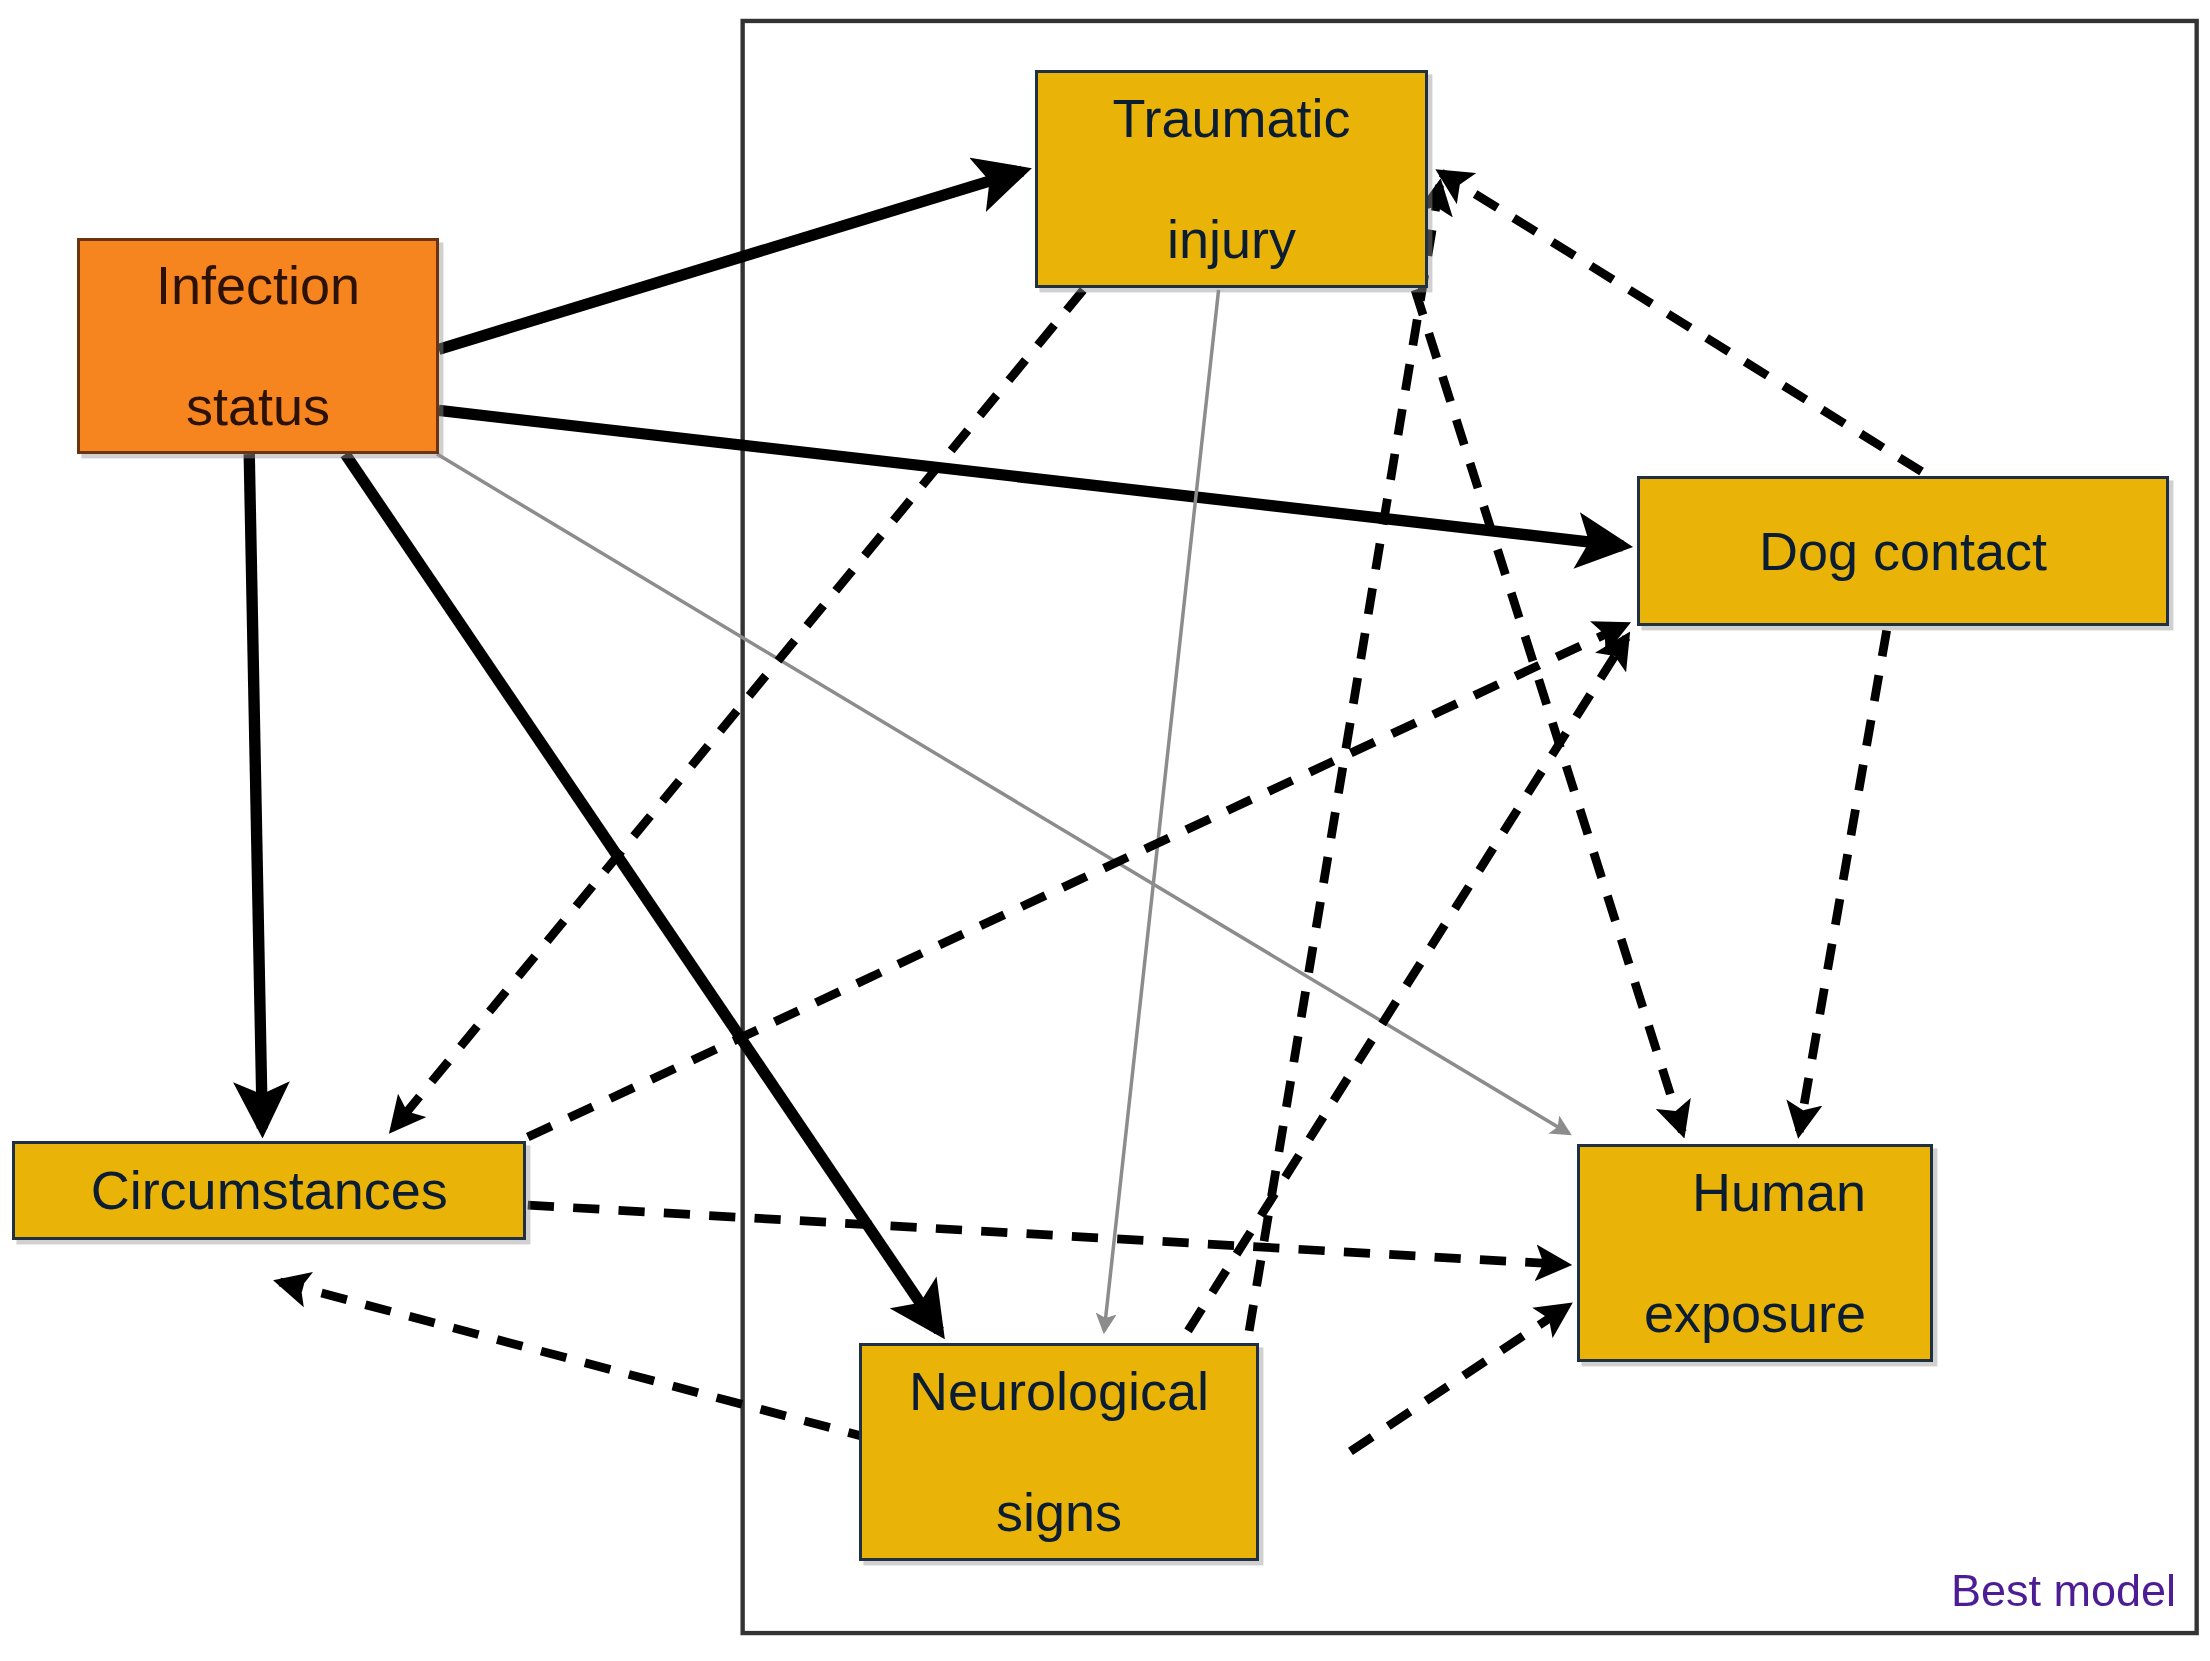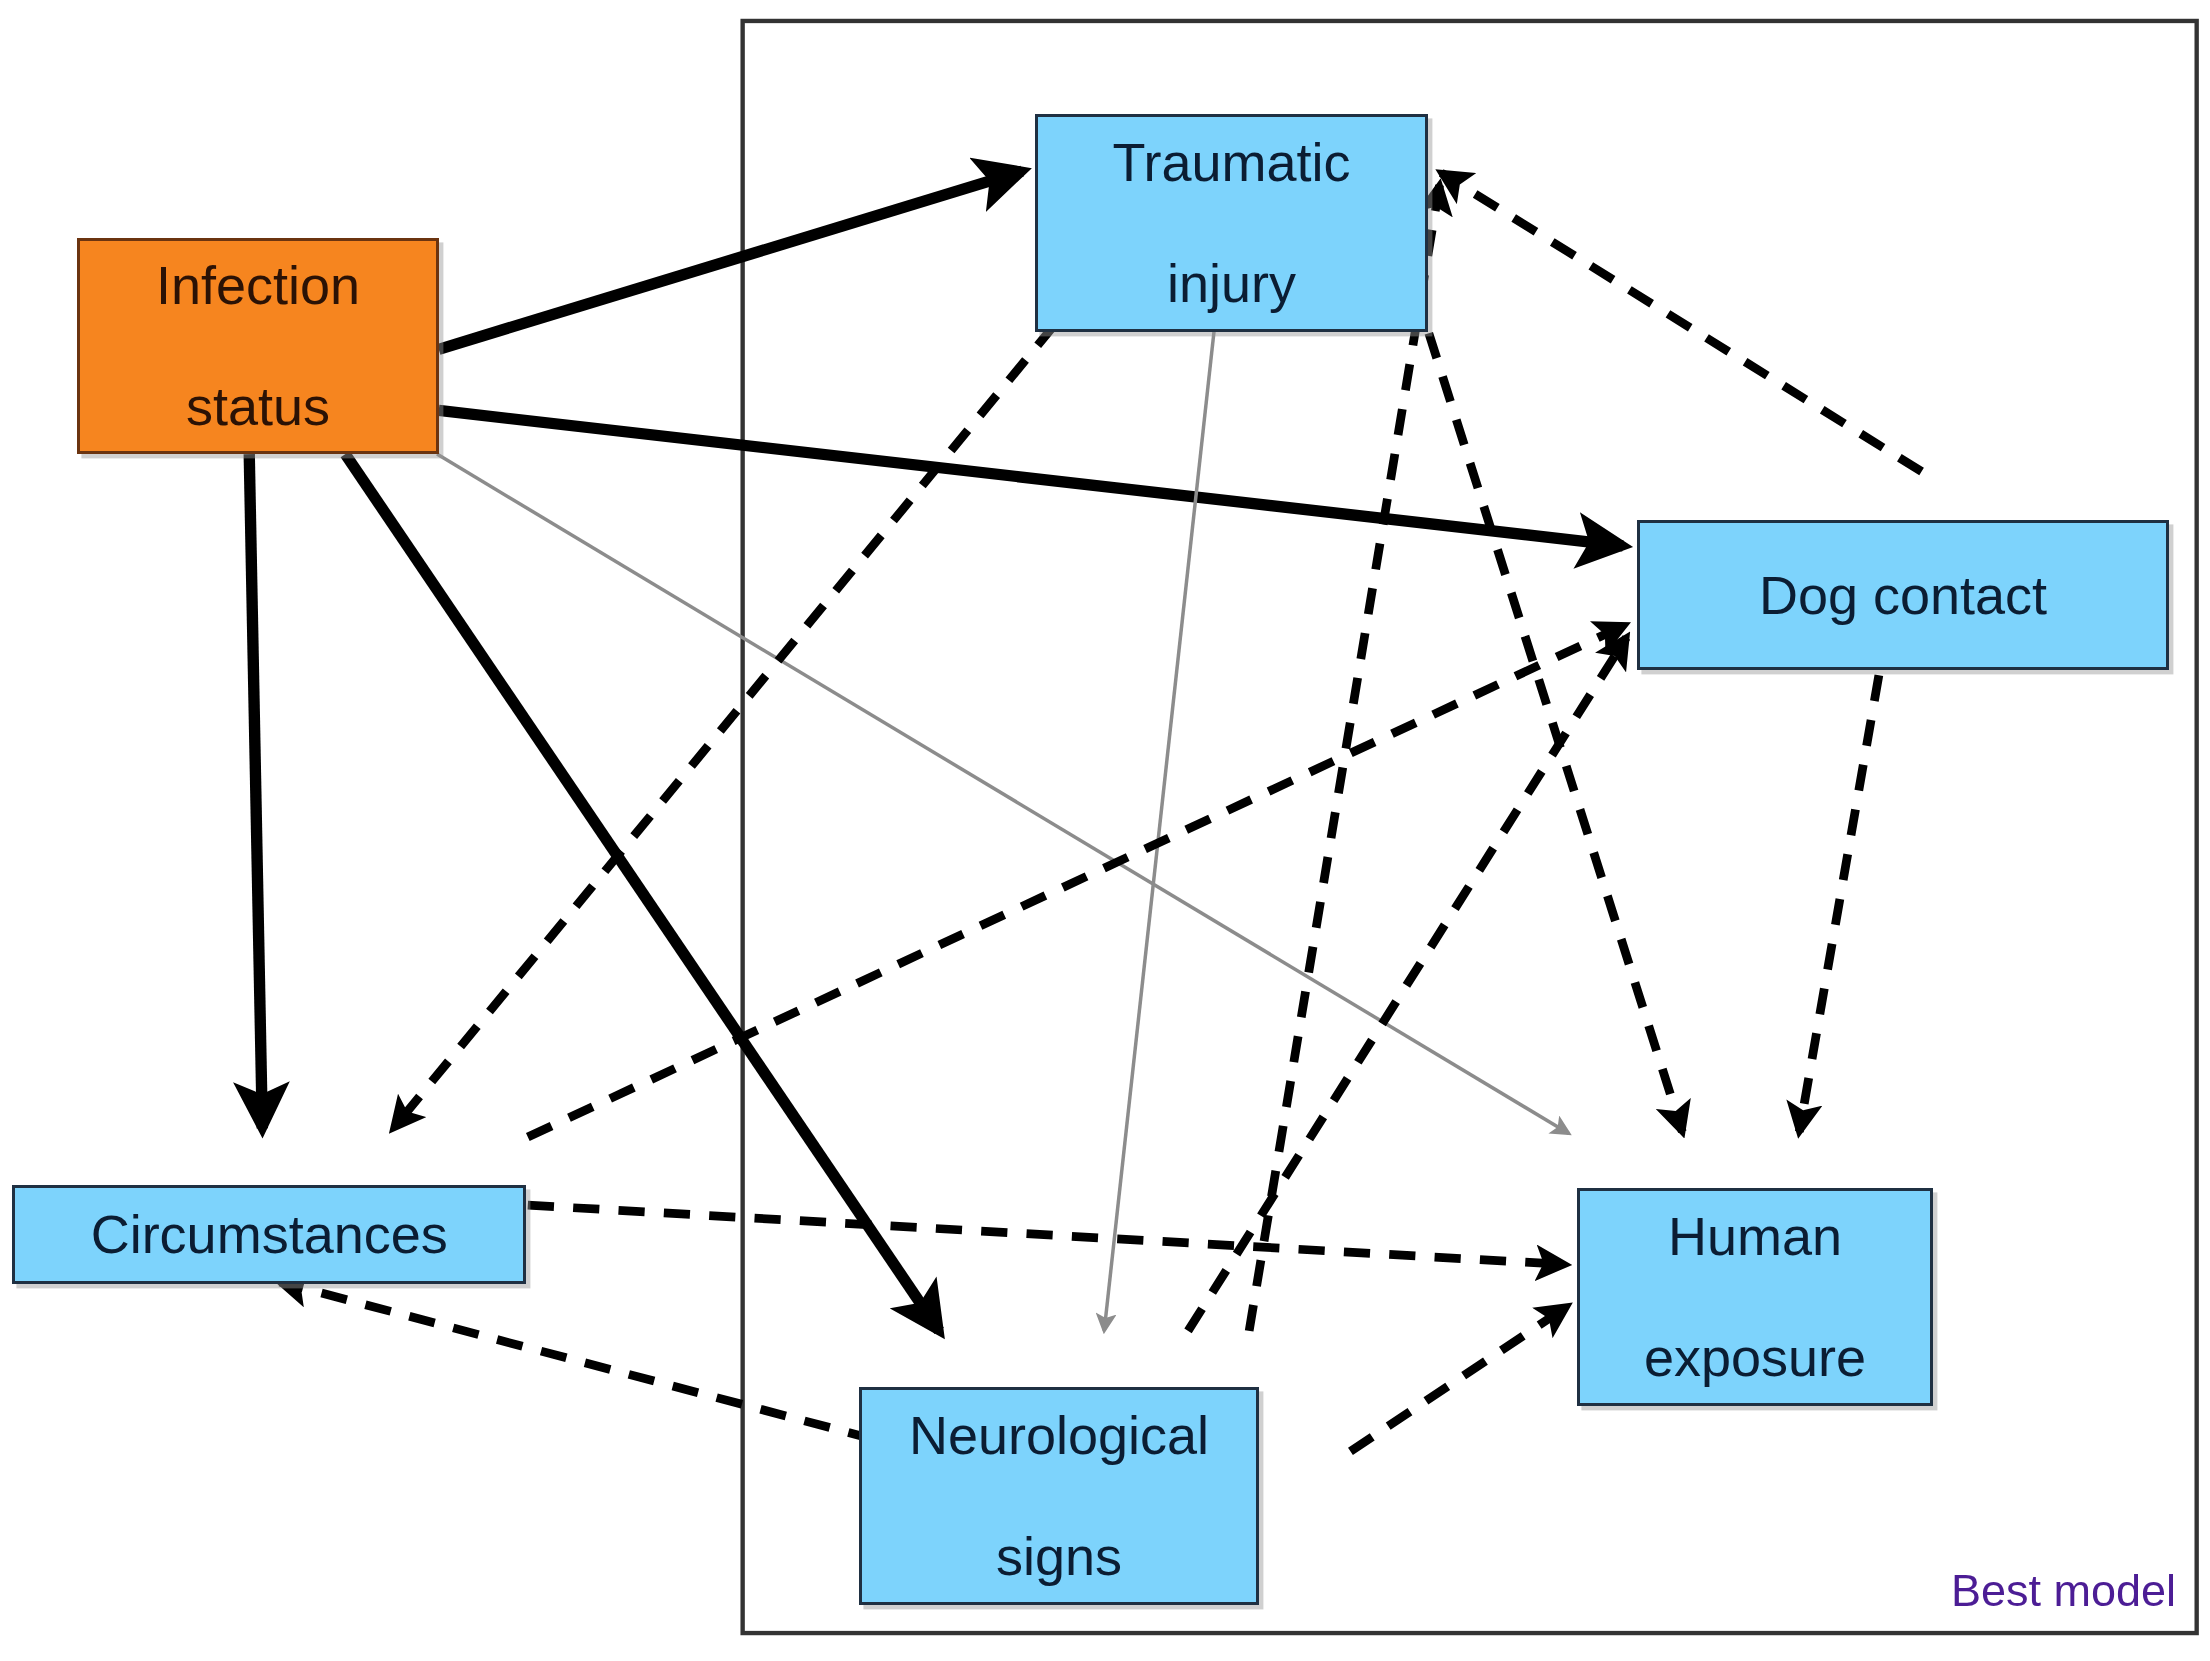--- a/index.html
+++ b/index.html
@@ -1,20 +1,20 @@
 <!DOCTYPE html>
 <html style="font-size:14px"><head>
 <meta charset="utf-8">
 <style>
   html,body{margin:0;padding:0;background:#ffffff;}
   body{font-family:"Liberation Sans", sans-serif;}
   #stage{position:relative;width:2211px;height:1661px;background:#ffffff;overflow:hidden;}
   #edges{position:absolute;left:0;top:0;width:2211px;height:1661px;}
   .node{position:absolute;box-sizing:border-box;display:flex;align-items:center;justify-content:center;text-align:center;line-height:1.12;color:#0b1d33;}
-  .node.blue{background:#7dd3fc;border:3.5px solid #1f3042;box-shadow:4.4px 4.4px 0 rgba(150,150,150,.45);margin-top:44px;}
+  .node.blue{background:#eab308;border:3.5px solid #1f3042;box-shadow:4.4px 4.4px 0 rgba(150,150,150,.45);}
   .node.orange{background:#f6851f;border:3.5px solid #6b3410;box-shadow:4.4px 4.4px 0 rgba(150,150,150,.45);color:#2b1205;}
   .node span{display:block;padding:0 8.7px;}
   #frame-label{position:absolute;color:#4c1d95;}
 </style>
 </head>
 <body>
 
 <div id="stage">
 
   <svg id="edges" viewBox="0 0 2531 1902" xmlns="http://www.w3.org/2000/svg">
@@ -97,20 +97,20 @@
   </div>
 
   <div class="node blue" style="left:12.2px;top:1141px;width:514px;height:99px;font-size:54px;">
     <span>Circumstances</span>
   </div>
 
   <div class="node blue" style="left:859px;top:1343px;width:400px;height:218px;font-size:54px;">
     <span><span>Neurological</span><br><span>signs</span></span>
   </div>
 
-  <div class="node blue" style="left:1577px;top:1144px;width:356px;height:218px;font-size:54px;">
+  <div class="node blue" style="left:1577px;top:1144px;width:356px;height:218px;font-size:54px;text-align:right;">
     <span><span>Human</span><br><span>exposure</span></span>
   </div>
 
   <div id="frame-label" style="right:35px;bottom:44px;font-size:45px;">Best model</div>
 
 </div>
 
 
 </body></html>

